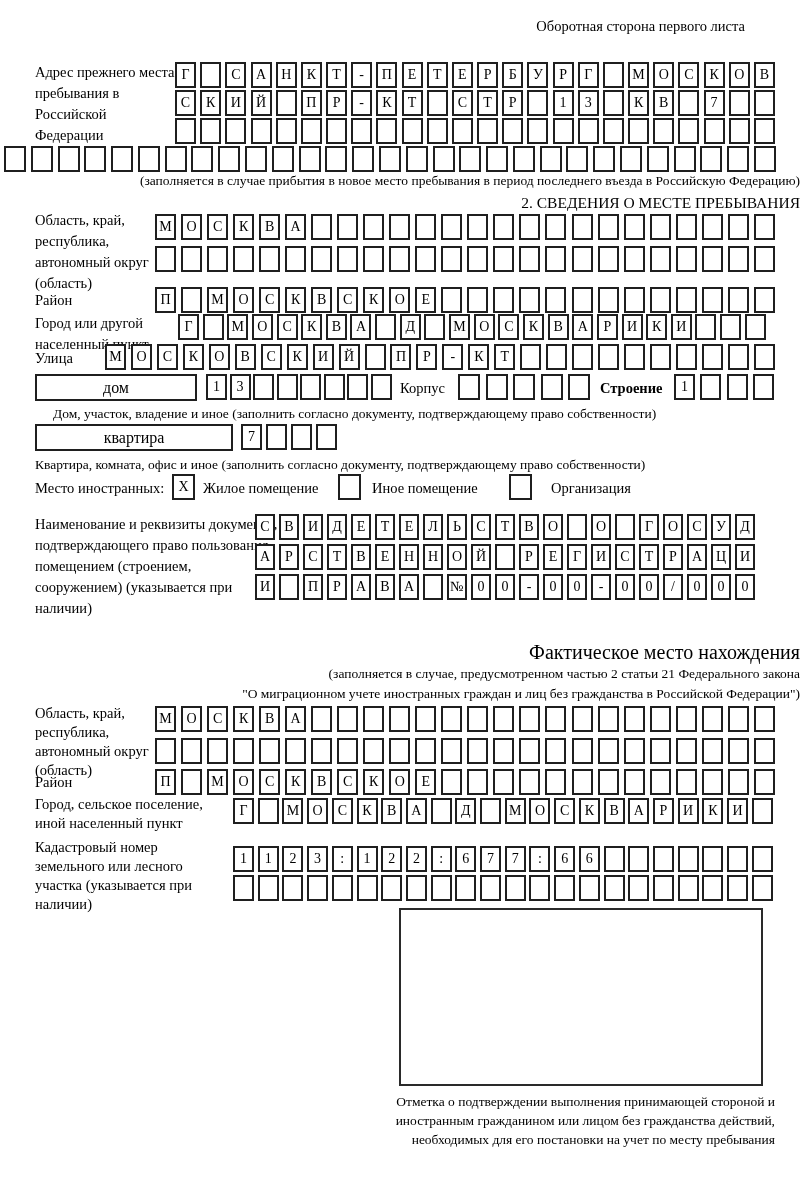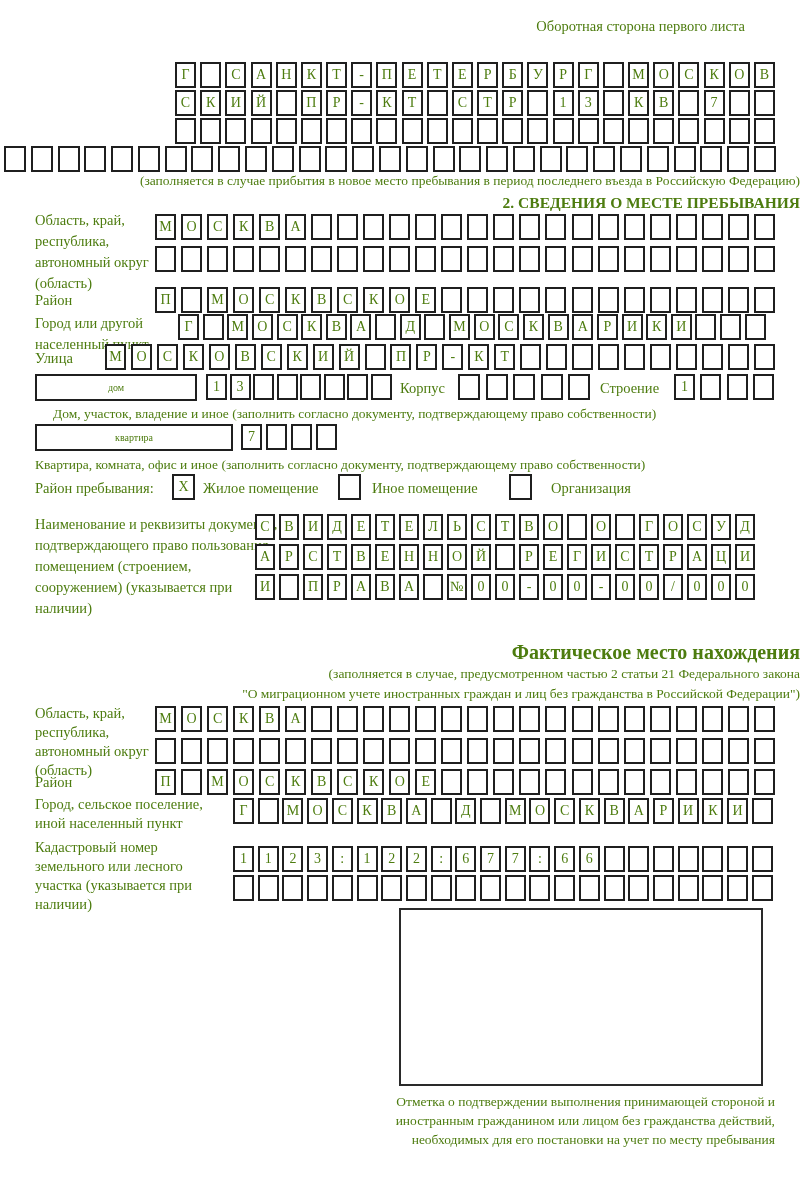--- a/index.html
+++ b/index.html
@@ -1,39 +1,40 @@
 <!DOCTYPE html>
 <html><head>
 <meta charset="utf-8">
 <style>
   html,body{margin:0;padding:0;background:#fff;}
-  .page{position:relative;width:800px;height:1180px;background:#fff;color:#4d7c0f;
+  .page{position:relative;width:800px;height:1180px;background:#fff;color:#000000;
         font-family:"Liberation Serif","DejaVu Serif",serif;overflow:hidden;}
   .abs{position:absolute;}
   .lbl{position:absolute;font-size:14.5px;line-height:21px;}
   .cap{position:absolute;font-size:13.5px;line-height:18px;}
   .center{left:0;width:800px;text-align:right;}
-  .h2{position:absolute;font-weight:bold;font-size:15.5px;}
+  .h2{position:absolute;font-weight:normal;font-size:15.5px;}
   .cellrow{position:absolute;display:flex;justify-content:space-between;--cw:21px;height:26px;}
   .cell{flex:0 0 auto;width:var(--cw);height:26px;border:2px solid #1f1f1f;box-sizing:border-box;
         display:flex;align-items:center;justify-content:center;font-size:14px;background:#fff;}
   .cw22{--cw:22px;} .cw20{--cw:20px;}
   .widebox{position:absolute;height:27px;border:2px solid #1f1f1f;box-sizing:border-box;
-        display:flex;align-items:center;justify-content:center;font-size:10px;background:#fff;}
+        display:flex;align-items:center;justify-content:center;font-size:16px;background:#fff;}
   .checkbox{position:absolute;width:23px;height:26px;border:2px solid #1f1f1f;box-sizing:border-box;
         display:flex;align-items:center;justify-content:center;font-size:14px;background:#fff;}
   .stampbox{position:absolute;border:2px solid #2a2a2a;background:#fff;}
 </style>
 </head>
 <body>
 
 <div class="page">
 
   <div class="abs" style="top:18px;right:55px;font-size:14.5px;">Оборотная сторона первого листа</div>
 
+  <div class="lbl" style="left:35px;top:62px;width:140px;">Адрес прежнего места пребывания в Российской Федерации</div>
   <div class="cellrow" style="left:175px;top:62px;width:600px;">
       <div class="cell">Г</div>
       <div class="cell"></div>
       <div class="cell">С</div>
       <div class="cell">А</div>
       <div class="cell">Н</div>
       <div class="cell">К</div>
       <div class="cell">Т</div>
       <div class="cell">-</div>
       <div class="cell">П</div>
@@ -292,39 +293,39 @@
       <div class="cell"></div>
     </div>
   <div class="lbl" style="left:400px;top:378px;">Корпус</div>
   <div class="cellrow cw22" style="left:458px;top:374px;width:132px;">
       <div class="cell"></div>
       <div class="cell"></div>
       <div class="cell"></div>
       <div class="cell"></div>
       <div class="cell"></div>
     </div>
-  <div class="lbl" style="left:600px;top:378px;">Строение</div>
+  <div class="lbl" style="left:600px;top:378px;font-weight:bold;">Строение</div>
   <div class="cellrow" style="left:674px;top:374px;width:100px;">
       <div class="cell">1</div>
       <div class="cell"></div>
       <div class="cell"></div>
       <div class="cell"></div>
     </div>
   <div class="cap" style="left:35px;top:405px;margin-left:18px;">Дом, участок, владение и иное (заполнить согласно документу, подтверждающему право собственности)</div>
 
   <div class="widebox" style="left:35px;top:424px;width:198px;">квартира</div>
   <div class="cellrow" style="left:241px;top:424px;width:96px;">
       <div class="cell">7</div>
       <div class="cell"></div>
       <div class="cell"></div>
       <div class="cell"></div>
     </div>
   <div class="cap" style="left:35px;top:456px;">Квартира, комната, офис и иное (заполнить согласно документу, подтверждающему право собственности)</div>
 
-  <div class="lbl" style="left:35px;top:478px;">Район пребывания:</div>
+  <div class="lbl" style="left:35px;top:478px;">Место иностранных:</div>
   <div class="checkbox" style="left:172px;top:474px;">X</div>
   <div class="lbl" style="left:203px;top:478px;">Жилое помещение</div>
   <div class="checkbox" style="left:338px;top:474px;"></div>
   <div class="lbl" style="left:372px;top:478px;">Иное помещение</div>
   <div class="checkbox" style="left:509px;top:474px;"></div>
   <div class="lbl" style="left:551px;top:478px;">Организация</div>
 
   <div class="lbl" style="left:35px;top:514px;width:245px;">Наименование и реквизиты документа, подтверждающего право пользования помещением (строением, сооружением) (указывается при наличии)</div>
   <div class="cellrow cw20" style="left:255px;top:514px;width:500px;">
       <div class="cell">С</div>

